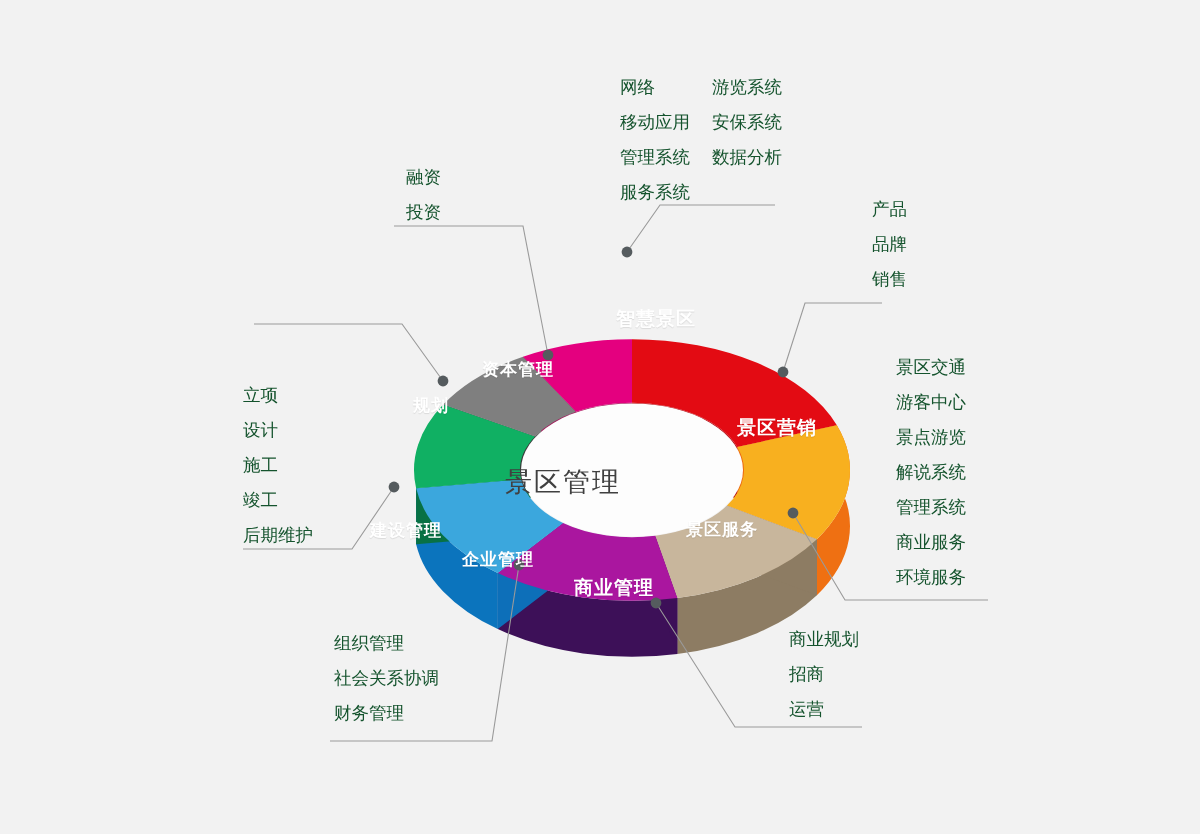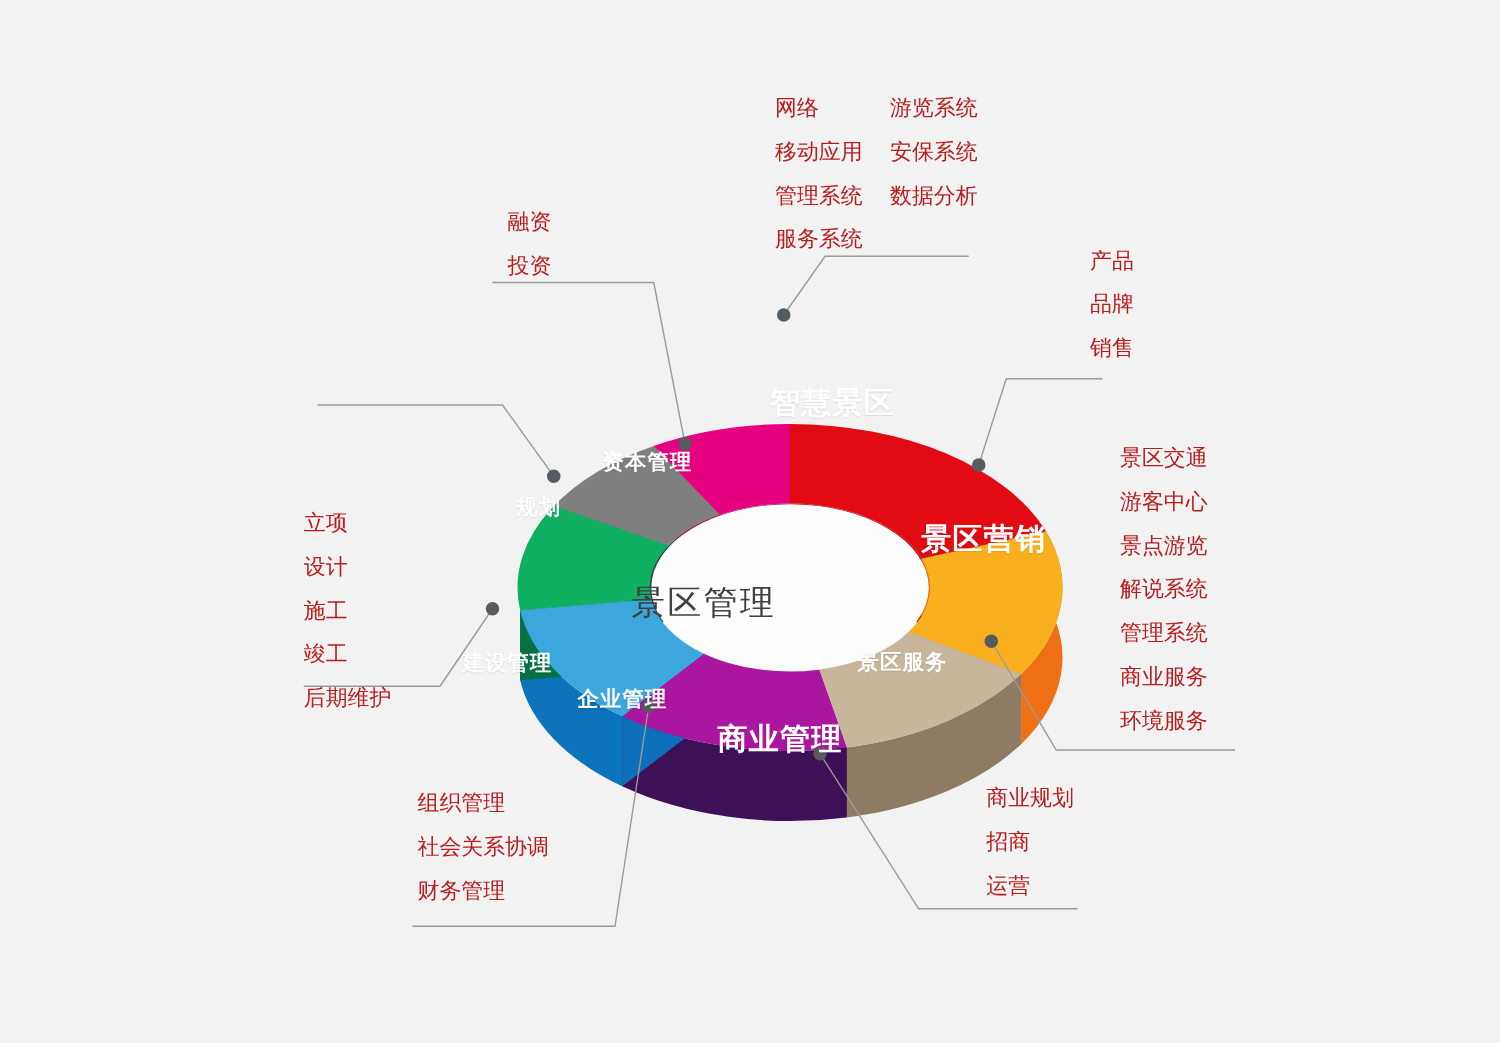--- a/index.html
+++ b/index.html
@@ -7,42 +7,42 @@
     width:1200px; height:834px;
     background:#f2f2f2;
     font-family:"DejaVu Sans", sans-serif;
     overflow:hidden;
   }
   #stage { position:relative; width:1200px; height:834px; background:#f2f2f2; }
   #donut { position:absolute; left:0; top:0; width:1200px; height:834px; }
 
   .seg-label {
     position:absolute;
-    font-size:24px;
+    font-size:19px;
     font-weight:600;
     color:#ffffff;
     white-space:nowrap;
     letter-spacing:1px;
     text-shadow:0 1px 1px rgba(0,0,0,.10);
     pointer-events:none;
   }
   .seg-label.small { font-size:17px; }
 
   .center-title {
     position:absolute;
     left:505px; top:464px;
     font-size:27px;
     color:#404040;
     letter-spacing:2px;
     white-space:nowrap;
   }
 
   .note {
     position:absolute;
-    color:#b91c1c;
+    color:#14532d;
     font-size:17.5px;
     line-height:35px;
     white-space:nowrap;
   }
   .note .row { display:block; }
   .note.two-col { display:flex; gap:22px; }
   .note.two-col .col { display:flex; flex-direction:column; }
 </style>
 </head>
 <body>
@@ -131,21 +131,21 @@
       <span class="row">数据分析</span>
     </div>
   </div>
 
   <div class="note" style="left:406px; top:160px;font-family:Liberation Serif, serif;">
     <span class="row">融资</span>
     <span class="row">投资</span>
   </div>
 
 
-  <div class="note" style="left:243px; top:378px;margin-top:24px;">
+  <div class="note" style="left:243px; top:378px;">
     <span class="row">立项</span>
     <span class="row">设计</span>
     <span class="row">施工</span>
     <span class="row">竣工</span>
     <span class="row">后期维护</span>
   </div>
 
   <div class="note" style="left:334px; top:626px;">
     <span class="row">组织管理</span>
     <span class="row">社会关系协调</span>

